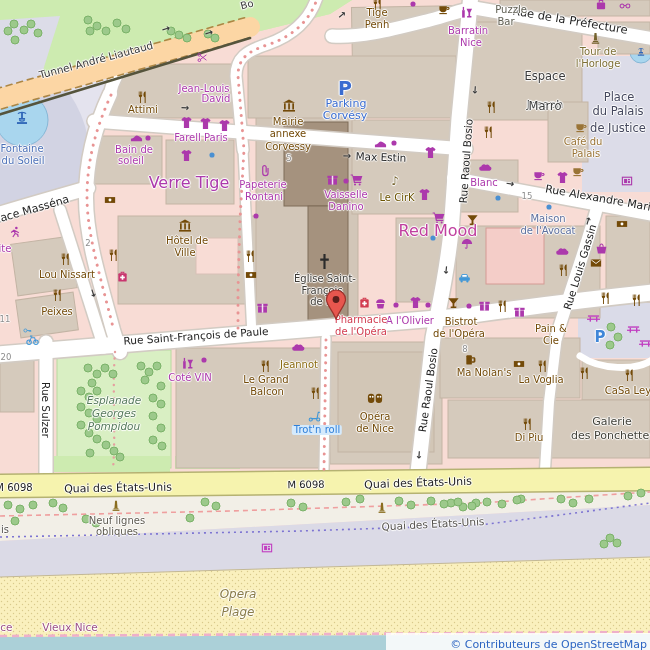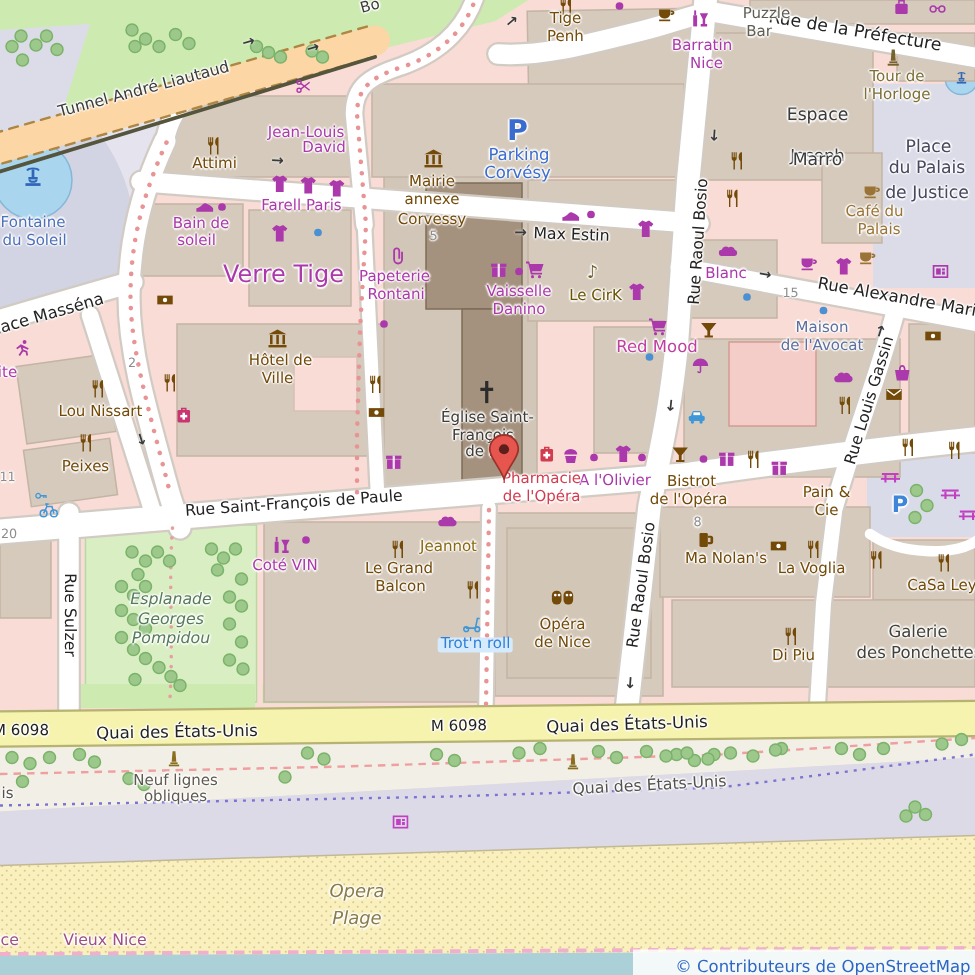--- a/index.html
+++ b/index.html
@@ -10,21 +10,21 @@
   .lbl{position:absolute;white-space:nowrap;line-height:1;transform-origin:center;
        text-shadow:-1px 0 1px #fff,1px 0 1px #fff,0 -1px 1px #fff,0 1px 1px #fff,0 0 2px #fff;}
   .arw{position:absolute;white-space:nowrap;line-height:1;font-weight:bold;color:#3a3a3a;
        text-shadow:0 0 2px #fff;}
   .ic{position:absolute;}
   .tree{position:absolute;width:9px;height:9px;border-radius:50%;
         background:#9cc98b;border:1px solid #7bb269;box-sizing:border-box;
         transform:translate(-50%,-50%);}
   .title{position:absolute;left:4px;top:1px;font-size:12.5px;color:#2b2b2b;
          text-shadow:0 0 2px #fff,0 0 3px #fff,1px 1px 1px #fff;}
-  .attribution{position:absolute;right:0;bottom:0;width:228px;height:17px;
+  .attribution{position:absolute;right:0;bottom:0;width:264px;height:17px;
          background:rgba(255,255,255,.85);text-align:right;}
   .attribution span{font-size:11px;color:#2e66c3;line-height:17px;padding-right:3px;}
   #marker{position:absolute;pointer-events:none;}
 </style>
 </head>
 <body>
 
 <div class="stage">
 
 <svg class="base" width="650" height="650" viewBox="0 0 650 650">
@@ -749,21 +749,21 @@
       <div class="lbl" style="left: 134px; top: 150px; font-size: 10px; color: rgb(172, 57, 172); transform: translate(-50%, -50%) rotate(0deg);">Bain de</div>
       <div class="lbl" style="left: 131px; top: 161px; font-size: 10px; color: rgb(172, 57, 172); transform: translate(-50%, -50%) rotate(0deg);">soleil</div>
       <div class="lbl" style="left: 189px; top: 170px; font-size: 16px; color: rgb(172, 57, 172); transform: translate(-50%, -50%) rotate(0deg); margin-top: 13px;">Verre Tige</div>
       <div class="lbl" style="left: 263px; top: 185px; font-size: 10px; color: rgb(172, 57, 172); transform: translate(-50%, -50%) rotate(0deg);">Papeterie</div>
       <div class="lbl" style="left: 264px; top: 197px; font-size: 10px; color: rgb(172, 57, 172); transform: translate(-50%, -50%) rotate(0deg);">Rontani</div>
       <div class="lbl" style="left: 346px; top: 195px; font-size: 10px; color: rgb(172, 57, 172); transform: translate(-50%, -50%) rotate(0deg);">Vaisselle</div>
       <div class="lbl" style="left: 346px; top: 207px; font-size: 10px; color: rgb(172, 57, 172); transform: translate(-50%, -50%) rotate(0deg);">Danino</div>
       <div class="lbl" style="left: 484px; top: 183px; font-size: 10px; color: rgb(172, 57, 172); transform: translate(-50%, -50%) rotate(0deg);">Blanc</div>
       <div class="lbl" style="left: 468px; top: 31px; font-size: 10px; color: rgb(172, 57, 172); transform: translate(-50%, -50%) rotate(0deg);">Barratin</div>
       <div class="lbl" style="left: 471px; top: 43px; font-size: 10px; color: rgb(172, 57, 172); transform: translate(-50%, -50%) rotate(0deg);">Nice</div>
-      <div class="lbl" style="left: 438px; top: 231px; font-size: 11px; color: rgb(192, 63, 159); transform: translate(-50%, -50%) rotate(0deg);">Red Mood</div>
+      <div class="lbl" style="left: 438px; top: 231px; font-size: 16px; color: rgb(192, 63, 159); transform: translate(-50%, -50%) rotate(0deg);">Red Mood</div>
       <div class="lbl" style="left: 410px; top: 321px; font-size: 10px; color: rgb(172, 57, 172); transform: translate(-50%, -50%) rotate(0deg);">A l'Olivier</div>
       <div class="lbl" style="left: 190px; top: 378px; font-size: 10px; color: rgb(172, 57, 172); transform: translate(-50%, -50%) rotate(0deg);">Coté VIN</div>
       <div class="lbl" style="left: 5px; top: 249px; font-size: 10px; color: rgb(172, 57, 172); transform: translate(-50%, -50%) rotate(0deg);">ite</div>
       <div class="lbl" style="left: 346px; top: 103px; font-size: 11px; color: rgb(58, 108, 208); transform: translate(-50%, -50%) rotate(0deg);">Parking</div>
       <div class="lbl" style="left: 345px; top: 115px; font-size: 11px; color: rgb(58, 108, 208); transform: translate(-50%, -50%) rotate(0deg);">Corvésy</div>
       <div class="lbl" style="left: 345px; top: 88px; font-size: 19px; color: rgb(58, 108, 208); font-weight: bold; transform: translate(-50%, -50%) rotate(0deg);">P</div>
       <div class="lbl" style="left: 600px; top: 337px; font-size: 15px; color: rgb(63, 134, 216); font-weight: bold; transform: translate(-50%, -50%) rotate(0deg);">P</div>
       <div class="lbl" style="left: 22px; top: 149px; font-size: 10px; color: rgb(77, 113, 184); transform: translate(-50%, -50%) rotate(0deg);">Fontaine</div>
       <div class="lbl" style="left: 23px; top: 161px; font-size: 10px; color: rgb(77, 113, 184); transform: translate(-50%, -50%) rotate(0deg);">du Soleil</div>
       <div class="lbl" style="left: 548px; top: 219px; font-size: 10px; color: rgb(92, 111, 158); transform: translate(-50%, -50%) rotate(0deg);">Maison</div>

